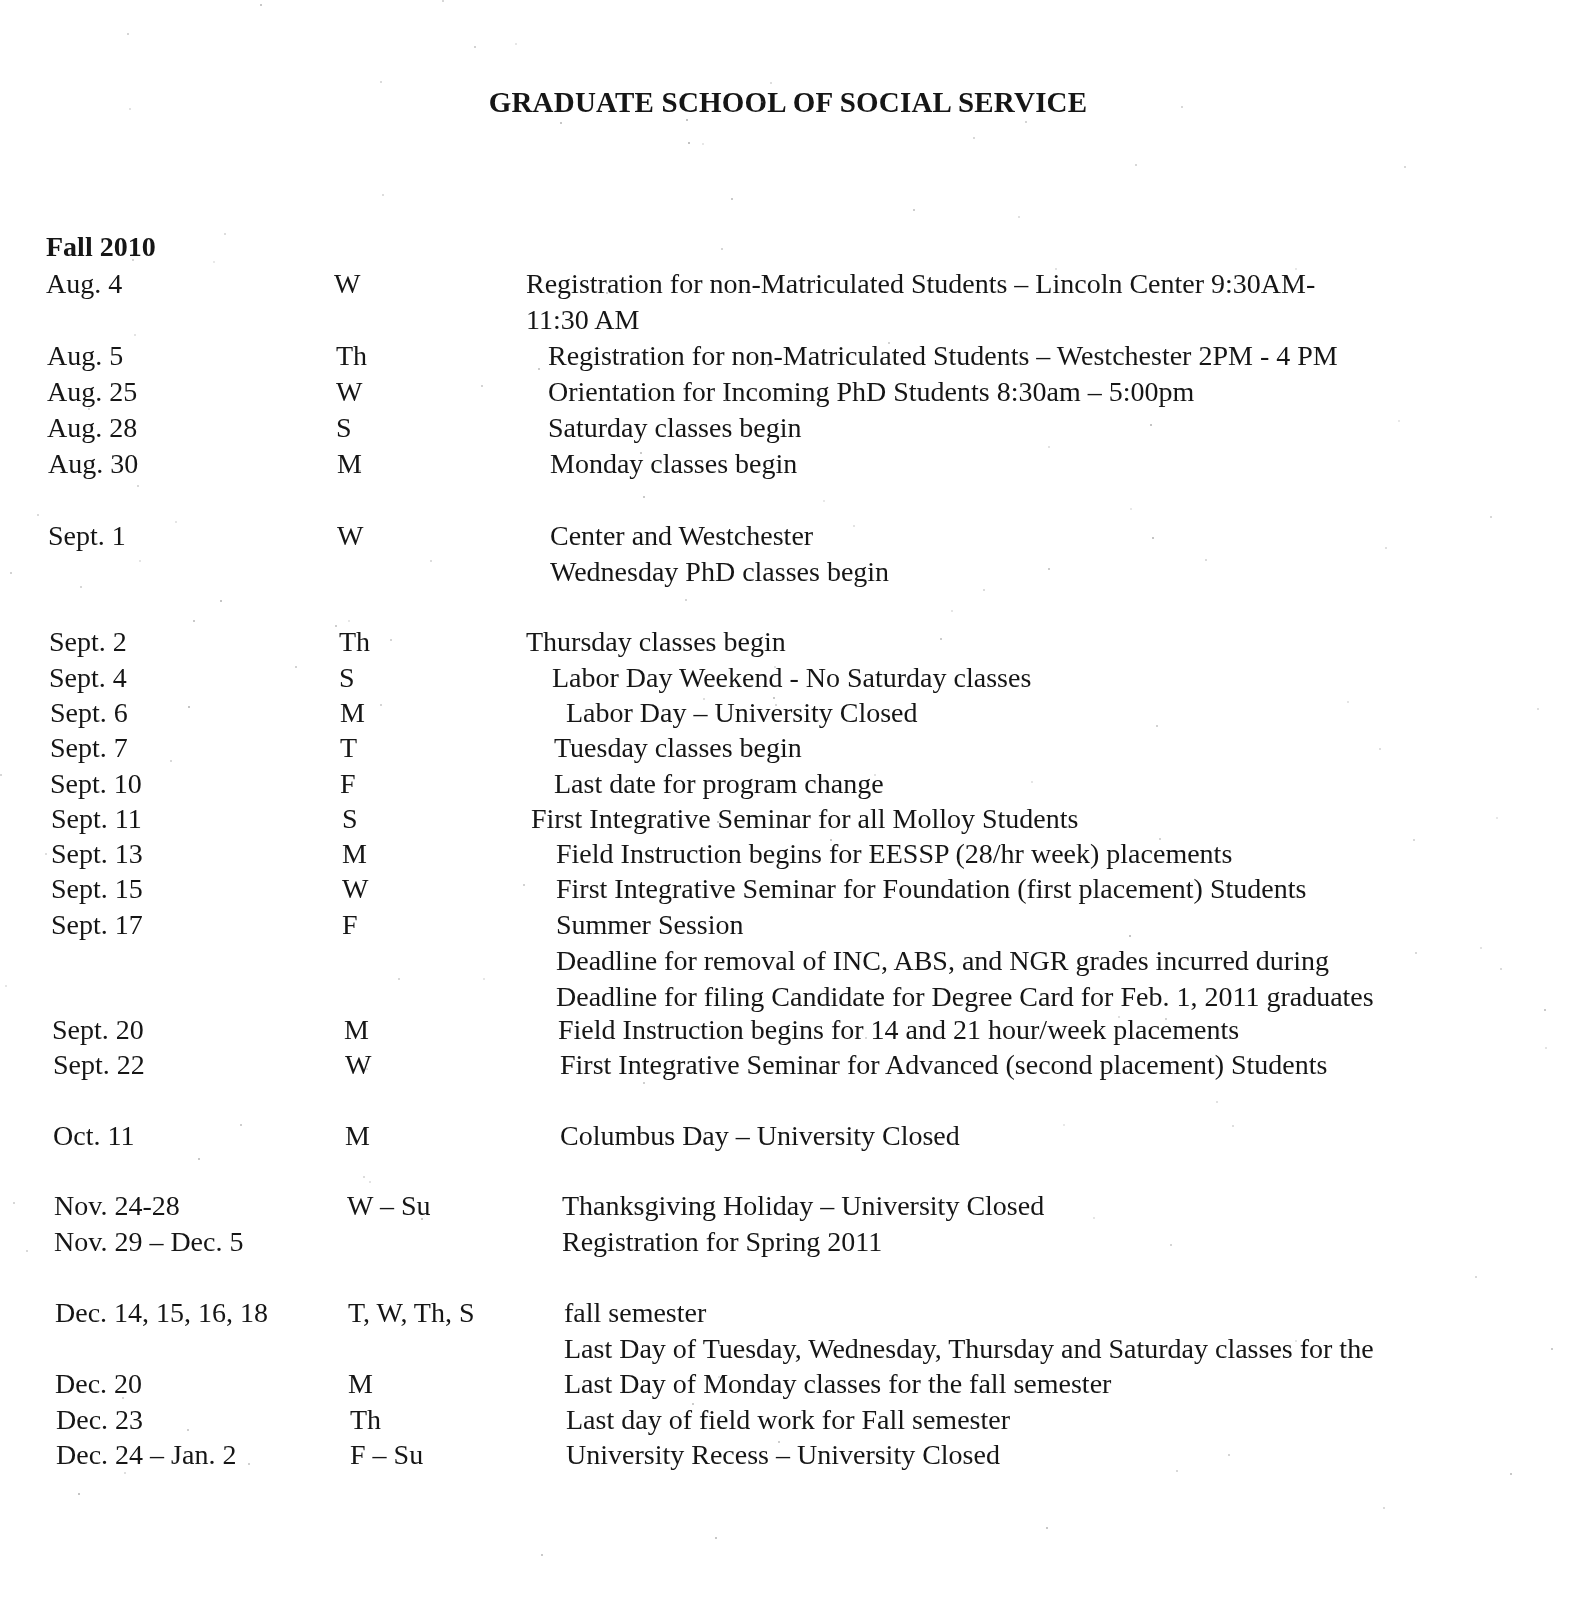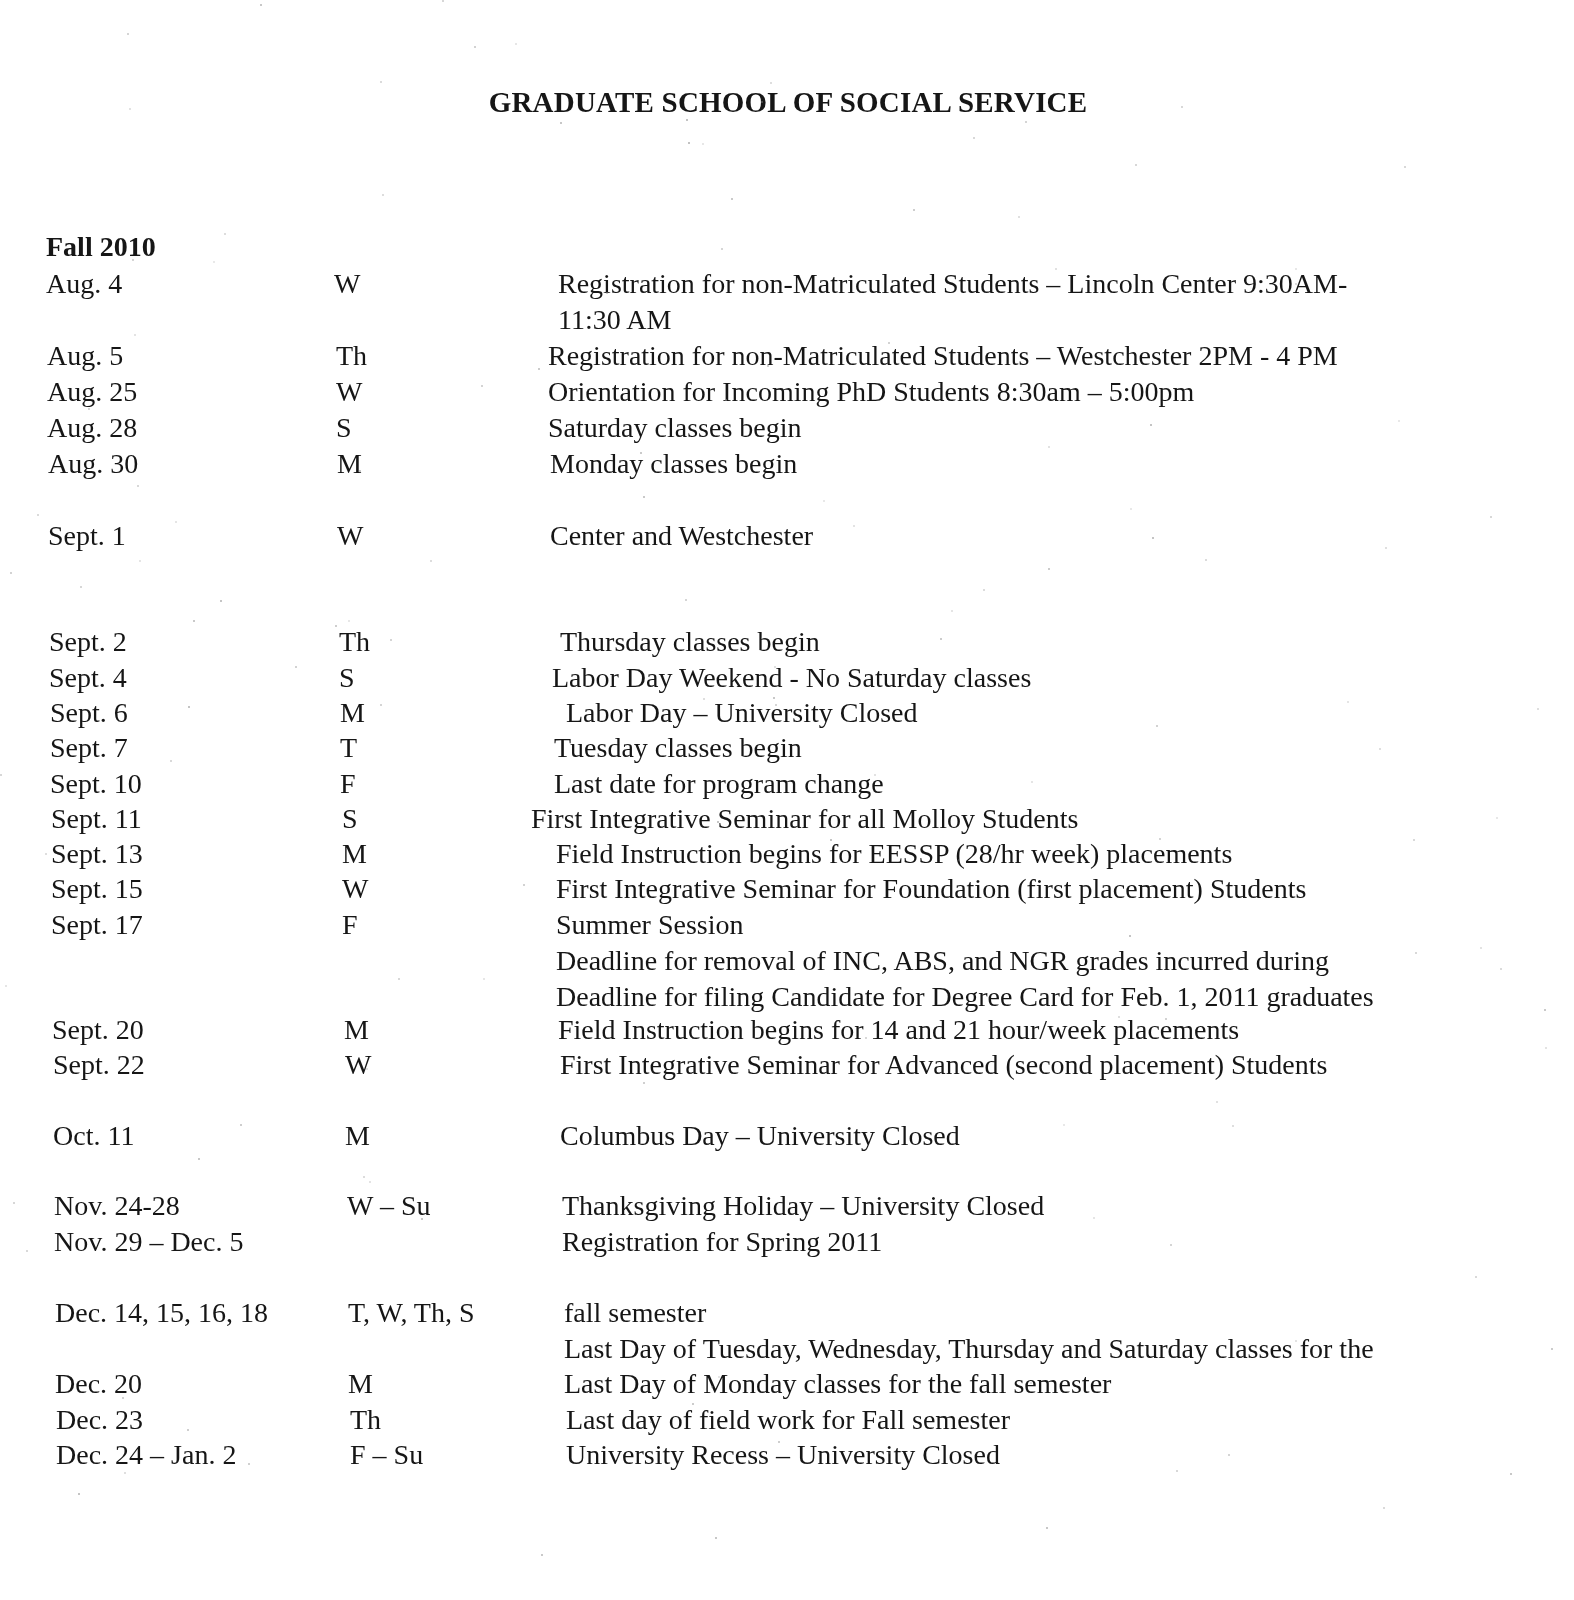--- a/index.html
+++ b/index.html
@@ -84,21 +84,21 @@
   <div class="title-block">
     <div class="title-line-2">GRADUATE SCHOOL OF SOCIAL SERVICE</div>
   </div>
 
   <div class="section-heading">Fall 2010</div>
 
   <div id="entries">
       <div class="row" style="left: 46px; top: 266px;">
         <span class="date">Aug. 4</span>
         <span class="day" style="left: 288px;">W</span>
-        <div class="desc" style="left: 512px;">
+        <div class="desc" style="left: 480px;">
           <div>Registration for non-Matriculated Students – Lincoln Center  9:30AM-</div>
           <div>11:30 AM</div>
         </div>
       </div>
       <div class="row" style="left: 47px; top: 338px;">
         <span class="date">Aug. 5</span>
         <span class="day" style="left: 289px;">Th</span>
         <div class="desc" style="left: 501px;">
           <div>Registration for non-Matriculated Students – Westchester  2PM - 4 PM</div>
         </div>
@@ -122,26 +122,27 @@
         <span class="day" style="left: 289px;">M</span>
         <div class="desc" style="left: 502px;">
           <div>Monday classes begin</div>
         </div>
       </div>
       <div class="row" style="left: 48px; top: 518px;">
         <span class="date">Sept. 1</span>
         <span class="day" style="left: 289px;">W</span>
         <div class="desc" style="left: 502px;">
           <div>Center and Westchester</div>
+          <div>Wednesday PhD classes begin</div>
         </div>
       </div>
       <div class="row" style="left: 49px; top: 624px;">
         <span class="date">Sept. 2</span>
         <span class="day" style="left: 290px;">Th</span>
-        <div class="desc" style="left: 511px;">
+        <div class="desc" style="left: 477px;">
           <div>Thursday classes begin</div>
         </div>
       </div>
       <div class="row" style="left: 49px; top: 660px;">
         <span class="date">Sept. 4</span>
         <span class="day" style="left: 290px;">S</span>
         <div class="desc" style="left: 503px;">
           <div>Labor Day Weekend - No Saturday classes</div>
         </div>
       </div>

